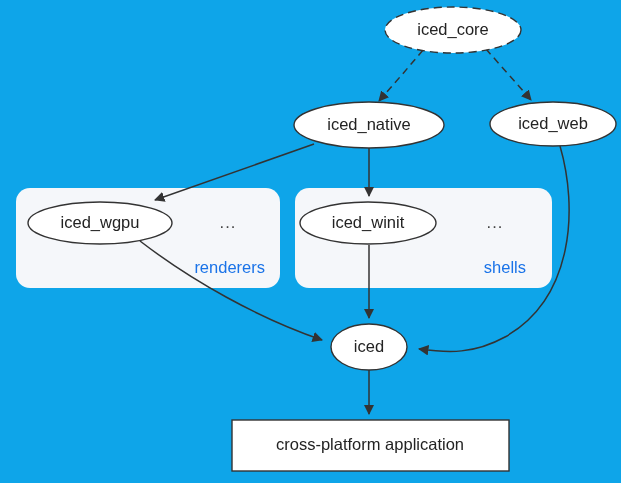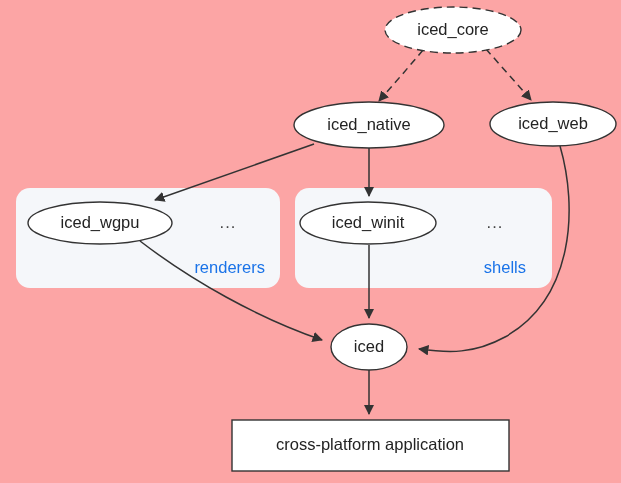--- a/index.html
+++ b/index.html
@@ -10,21 +10,21 @@
   body {
     width: 621px;
     height: 483px;
     font-family: "Liberation Sans", sans-serif;
     overflow: hidden;
   }
   #diagram-root {
     position: relative;
     width: 621px;
     height: 483px;
-    background: #fca5a5;
+    background: #0ea5e9;
   }
   svg.graph {
     display: block;
     width: 621px;
     height: 483px;
   }
   .cluster-rect {
     fill: #f5f7fa;
     stroke: none;
   }

